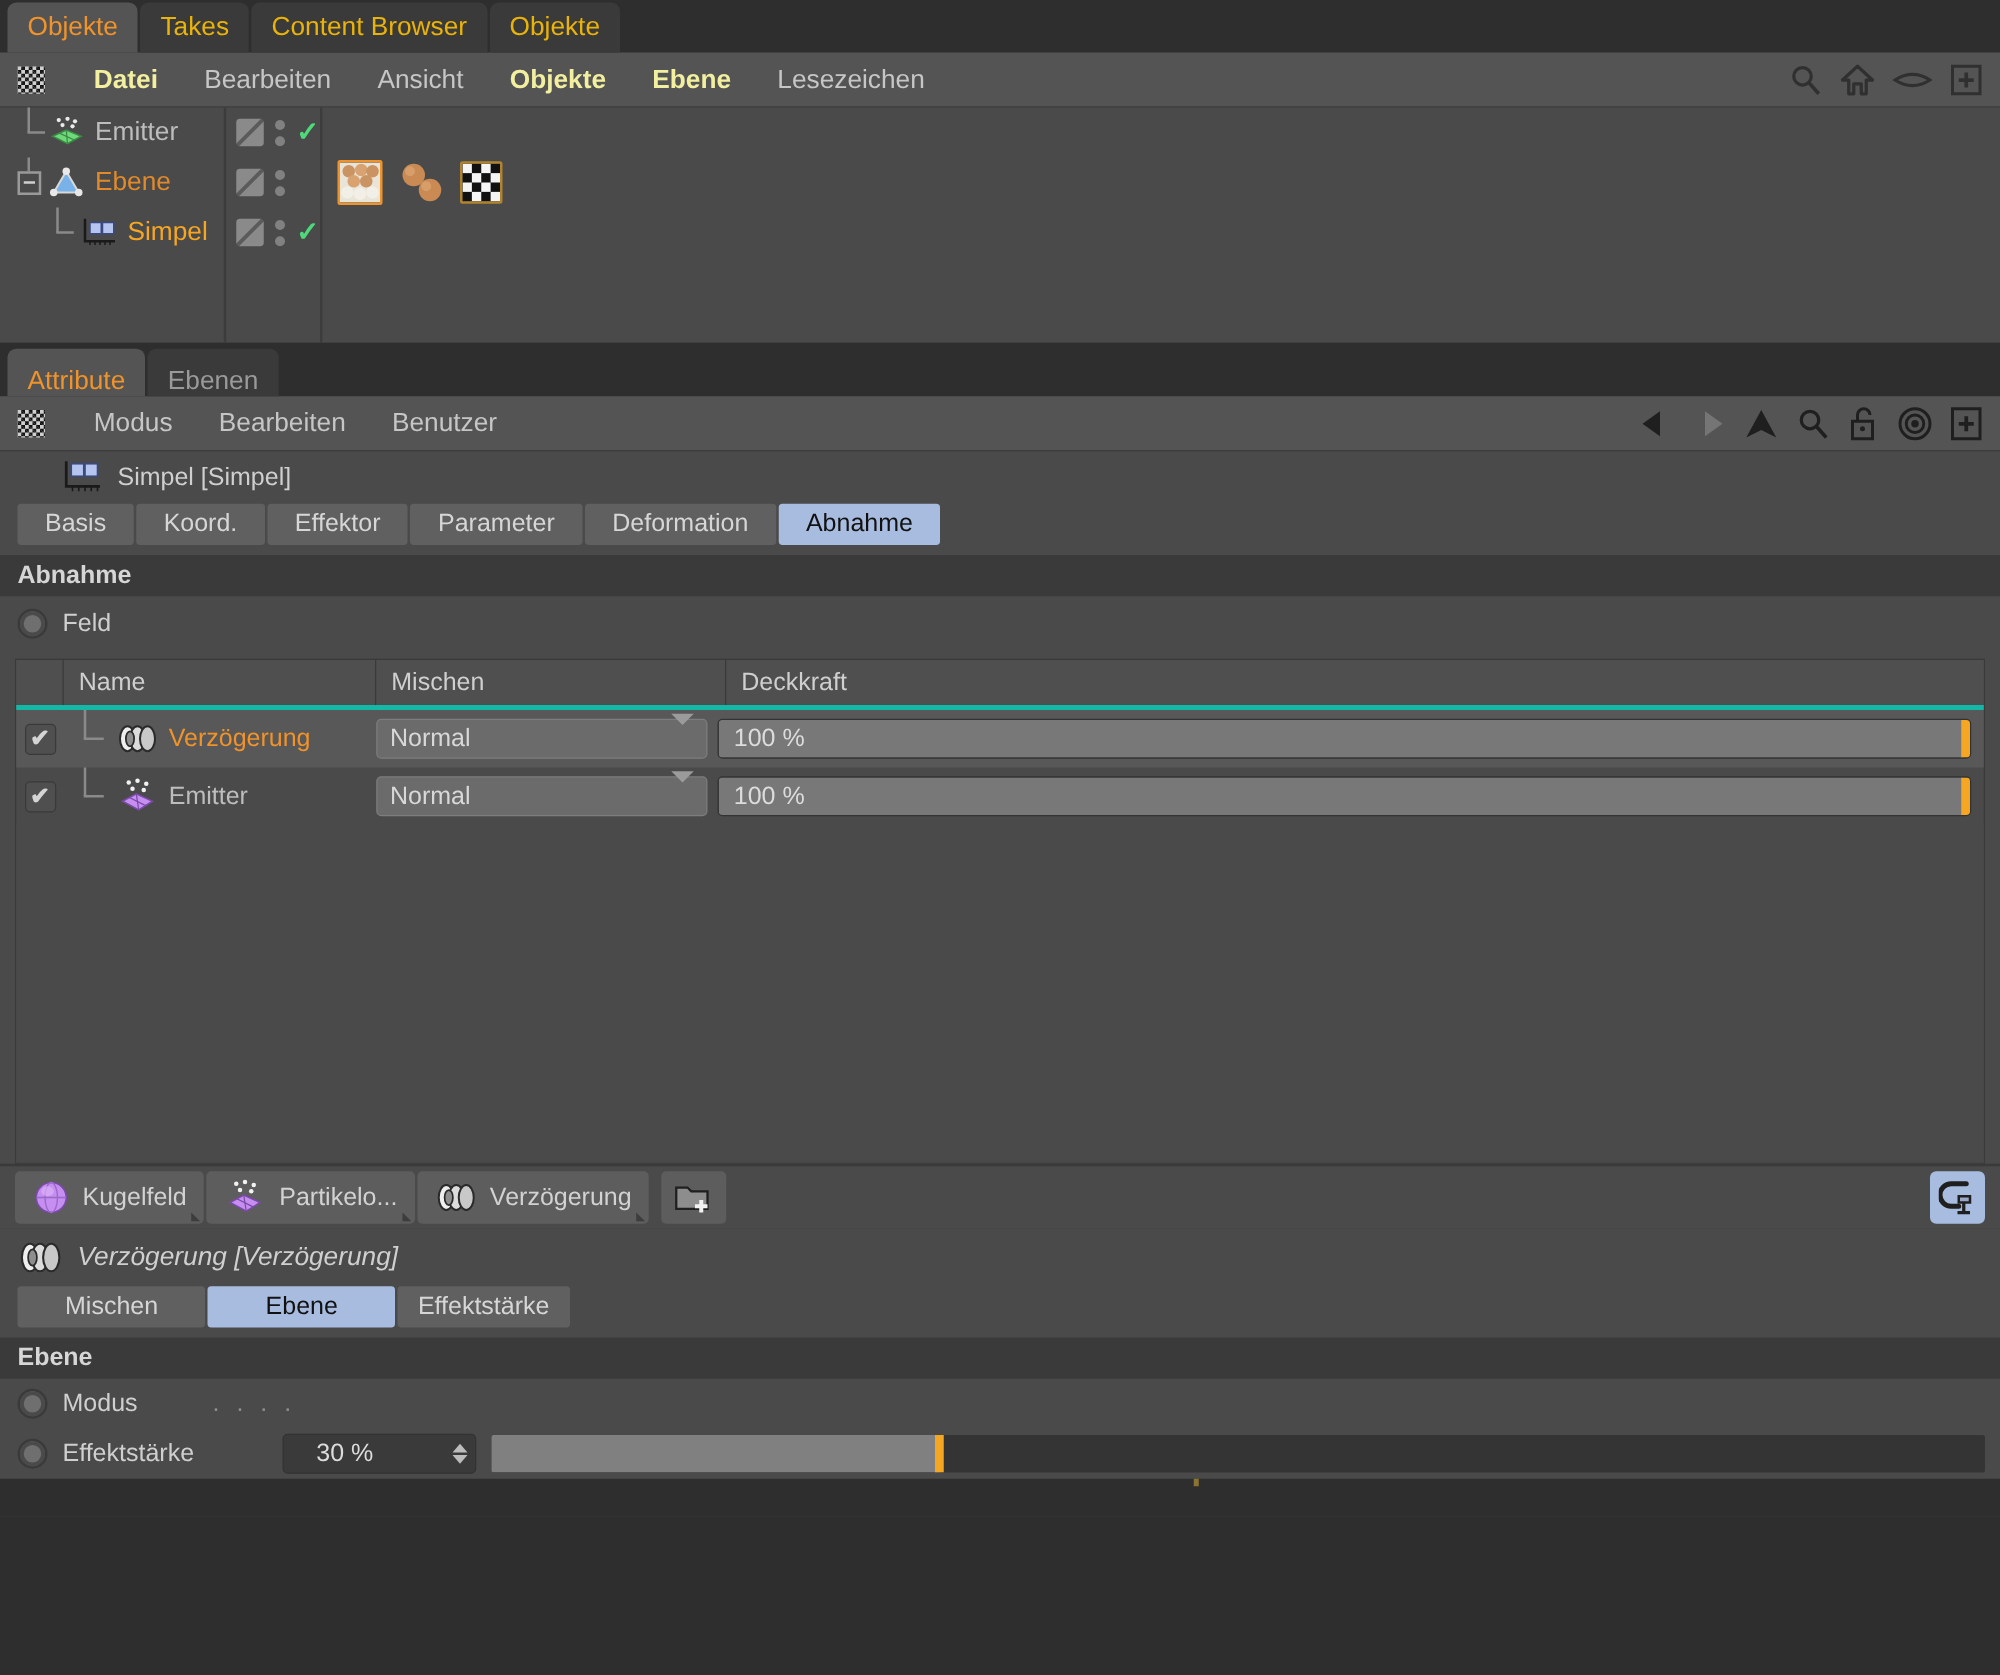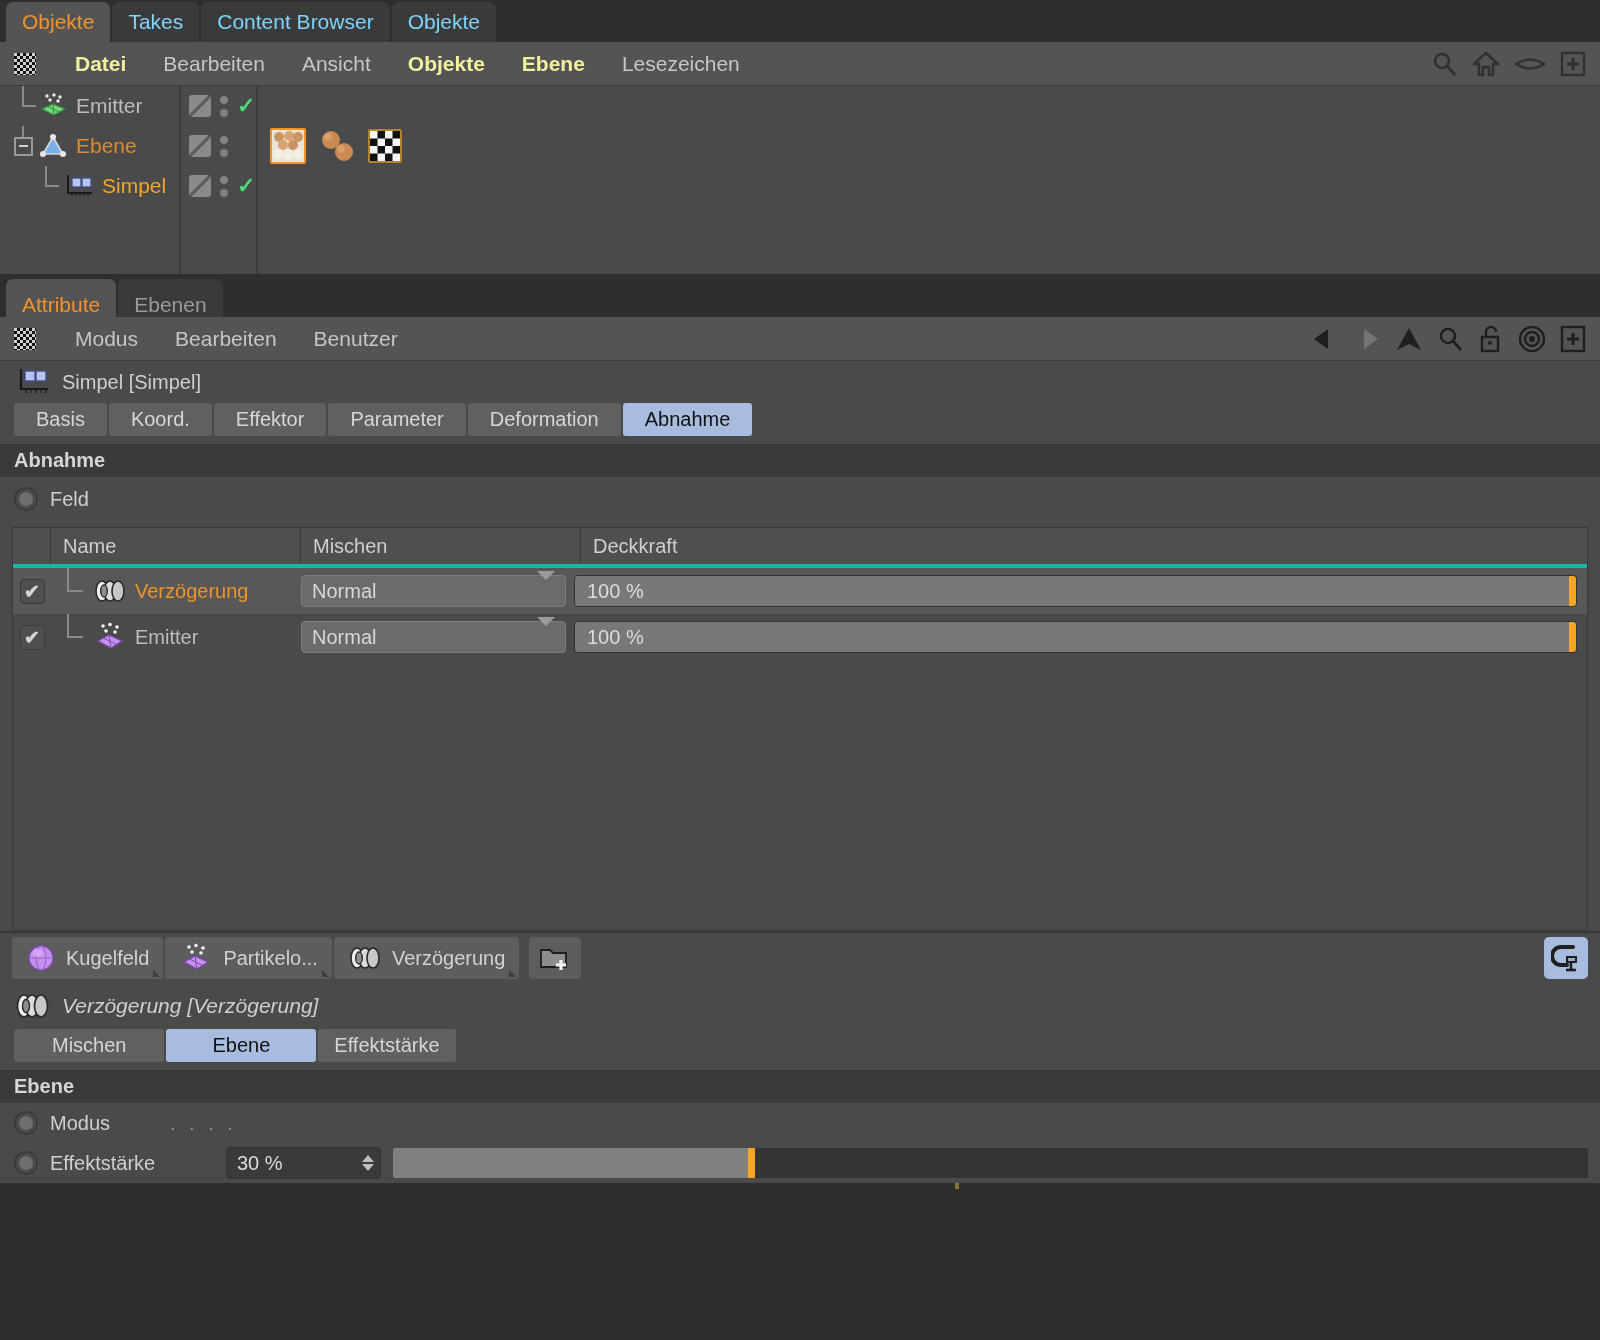--- a/index.html
+++ b/index.html
@@ -23,21 +23,21 @@
   }
 
   
   #win-tabs {
     height:42px; display:flex; align-items:flex-end;
     background:#2e2e2e; padding-left:6px; gap:2px;
   }
   .wtab {
     height:40px; padding:0 16px;
     display:flex; align-items:center;
-    font-size:21px; color:#7dd3fc;
+    font-size:21px; color:#eab308;
     background:#3a3a3a;
     border-radius:7px 7px 0 0;
   }
   .wtab.active { background:#545454; color:#f0932b; }
 
   
   .menubar {
     height:44px; background:#545454;
     display:flex; align-items:center; gap:5px;
     padding-left:14px; border-bottom:1px solid #3c3c3c;
@@ -75,21 +75,21 @@
   #attr-tabs {
     height:40px; display:flex; align-items:flex-end; gap:2px;
     background:#2e2e2e; padding-left:6px;
   }
   .atab { height:38px; padding:0 16px; display:flex; align-items:flex-end;
           font-size:21px; color:#9a9a9a; background:#3a3a3a; border-radius:7px 7px 0 0; }
   .atab.active { background:#545454; color:#f0932b; }
 
   
   #attr-body { background:#4a4a4a; }
-  #obj-header { height:42px; display:flex; align-items:center; padding-left:16px; gap:12px; }
+  #obj-header { height:42px; display:flex; align-items:center; padding-left:16px; gap:12px;margin-left:32px; }
   #obj-header .t { font-size:20px; color:#cfcfcf; }
 
   .subtabs { display:flex; padding:0 14px 0 14px; gap:2px; }
   .subtab {
     height:33px; padding:0 22px; display:flex; align-items:center;
     background:#606060; color:#d6d6d6; font-size:20px;
     border-radius:3px;
   }
   .subtab.active { background:#a8bce0; color:#111; }
 
@@ -179,21 +179,21 @@
     background:#a8bce0; display:flex;align-items:center;justify-content:center;
   }
 
   
   #bottom { background:#4a4a4a; }
   #bt-header { height:46px; display:flex;align-items:center;padding-left:14px;gap:12px;}
   #bt-header .t { font-size:21px;color:#cfcfcf;font-style:italic; }
 
   .val-field {
     height:32px; background:#3a3a3a; border:1px solid #333; border-radius:4px;
-    display:flex;align-items:center; padding-left:10px; color:#dcdcdc; font-size:20px;
+    display:flex;align-items:center; padding-left:26px; color:#dcdcdc; font-size:20px;
     position:relative; width:155px; flex:none;
   }
   .spin { margin-left:auto; margin-right:6px; display:flex;flex-direction:column; gap:2px;}
   .spin i { width:0;height:0;border-left:6px solid transparent;border-right:6px solid transparent;display:block;}
   .spin i.up { border-bottom:7px solid #bdbdbd; }
   .spin i.dn { border-top:7px solid #bdbdbd; }
 
   .big-dd {
     flex:1 1 auto; height:32px; background:#6b6b6b; border:1px solid #7d7d7d; border-radius:4px;
     display:flex; align-items:center; padding:0 10px; color:#e2e2e2; font-size:20px;

